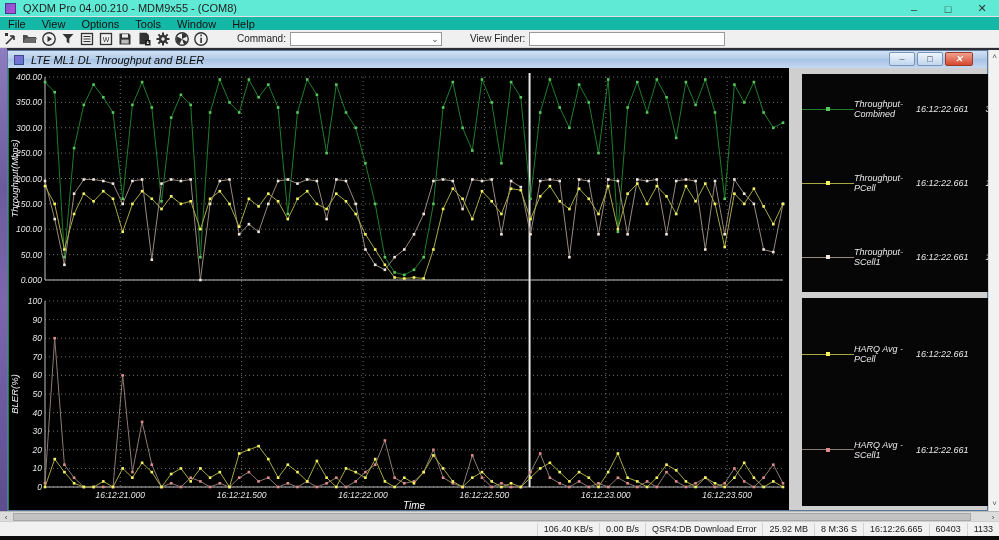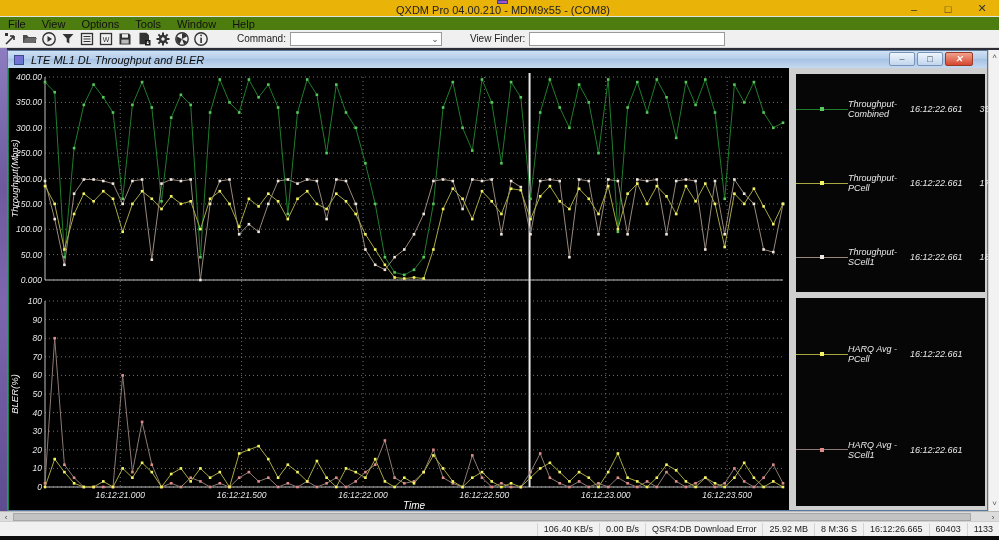--- a/index.html
+++ b/index.html
@@ -2,31 +2,31 @@
 <html><head>
 <meta charset="utf-8">
 <style>
   * { margin:0; padding:0; box-sizing:border-box; }
   html,body { width:999px; height:540px; overflow:hidden; background:#000;
     font-family:"Liberation Sans", sans-serif; }
   .app { position:absolute; inset:0; width:999px; height:540px; background:#e9e9e9; }
 
   
   .titlebar { position:absolute; left:0; top:0; width:999px; height:17px;
-    background:#eab308; display:flex; align-items:center; border-bottom:1px solid #e2e2e2;flex-direction:column;}
+    background:#5eead4; display:flex; align-items:center; border-bottom:1px solid #e2e2e2;}
   .app-icon { width:11px; height:11px; margin-left:5px;
     background:linear-gradient(135deg,#7b5bd6,#b94fd1); border:1px solid #4a3a8a; }
   .titlebar .title { font-size:11px; color:#222; margin-left:7px; }
   .win-controls { position:absolute; right:0; top:0; height:17px; display:flex; }
   .win-btn { width:34px; height:17px; display:flex; align-items:center; justify-content:center;
     font-size:11px; color:#333; }
 
   
   .menubar { position:absolute; left:0; top:17px; width:999px; height:13px;
-    background:#4d7c0f; display:flex; align-items:center; }
+    background:#14b8a6; display:flex; align-items:center; }
   .menu-item { font-size:11px; color:#111; padding:0 8px; }
 
   
   .toolbar { position:absolute; left:0; top:30px; width:999px; height:18px;
     background:#f0f0f0; border-bottom:1px solid #d8d8d8; display:flex; align-items:center; }
   .tb-icon { width:17px; height:16px; margin-left:2px; display:flex; align-items:center; justify-content:center; }
   .tb-label { font-size:10px; color:#222; margin-left:28px; }
   .combo { position:relative; width:152px; height:14px; margin-left:4px; background:#fff; border:1px solid #9a9a9a; }
   .combo .arrow { position:absolute; right:2px; top:1px; font-size:9px; color:#555; }
   .txtinput { width:196px; height:14px; margin-left:4px; background:#fff; border:1px solid #9a9a9a;
@@ -52,21 +52,21 @@
     justify-content:center; font-size:9px; color:#333; }
   .cw-btn.close { background:linear-gradient(180deg,#f0a28e,#d6482e); color:#fff; font-weight:bold;
     border-color:#9c3a28; width:28px; }
 
   .child-body { position:absolute; left:0; top:17px; width:979px; height:442px; background:#15803d; }
 
   
   .chart-wrap { position:absolute; left:1px; top:0px; width:780px; height:442px; background:#000; }
   .legend-gap-v { position:absolute; left:781px; top:0; width:5px; height:442px; background:#cfcfcf; }
   .legend-col { position:absolute; left:786px; top:0; width:193px; height:442px; background:#cfcfcf; }
-  .legend-panel { position:absolute; left:2px; width:189px; background:#060606;gap:24px; }
+  .legend-panel { position:absolute; left:8px; width:189px; background:#060606;gap:24px; }
   .legend-panel.thr { top:6px; height:218px; display:flex; flex-direction:column; justify-content:space-evenly;}
   .legend-panel.harq { top:230px; height:208px; display:flex; flex-direction:column; justify-content:space-evenly;}
   .legend-row { display:flex; align-items:center; height:30px; }
   .lg-swatch { position:relative; width:52px; height:8px; flex:0 0 52px; }
   .lg-line { position:absolute; left:0; top:3.5px; width:100%; height:1px; }
   .lg-dot { position:absolute; left:24px; top:2px; width:4px; height:4px; }
   .lg-label { width:62px; flex:0 0 62px; font-size:9px; line-height:10px; color:#e8e8e8; }
   .lg-time { width:62px; flex:0 0 62px; font-size:9px; color:#e8e8e8; }
   .lg-value { width:44px; flex:0 0 44px; font-size:9px; color:#e8e8e8; text-align:right; padding-right:4px;}
 

